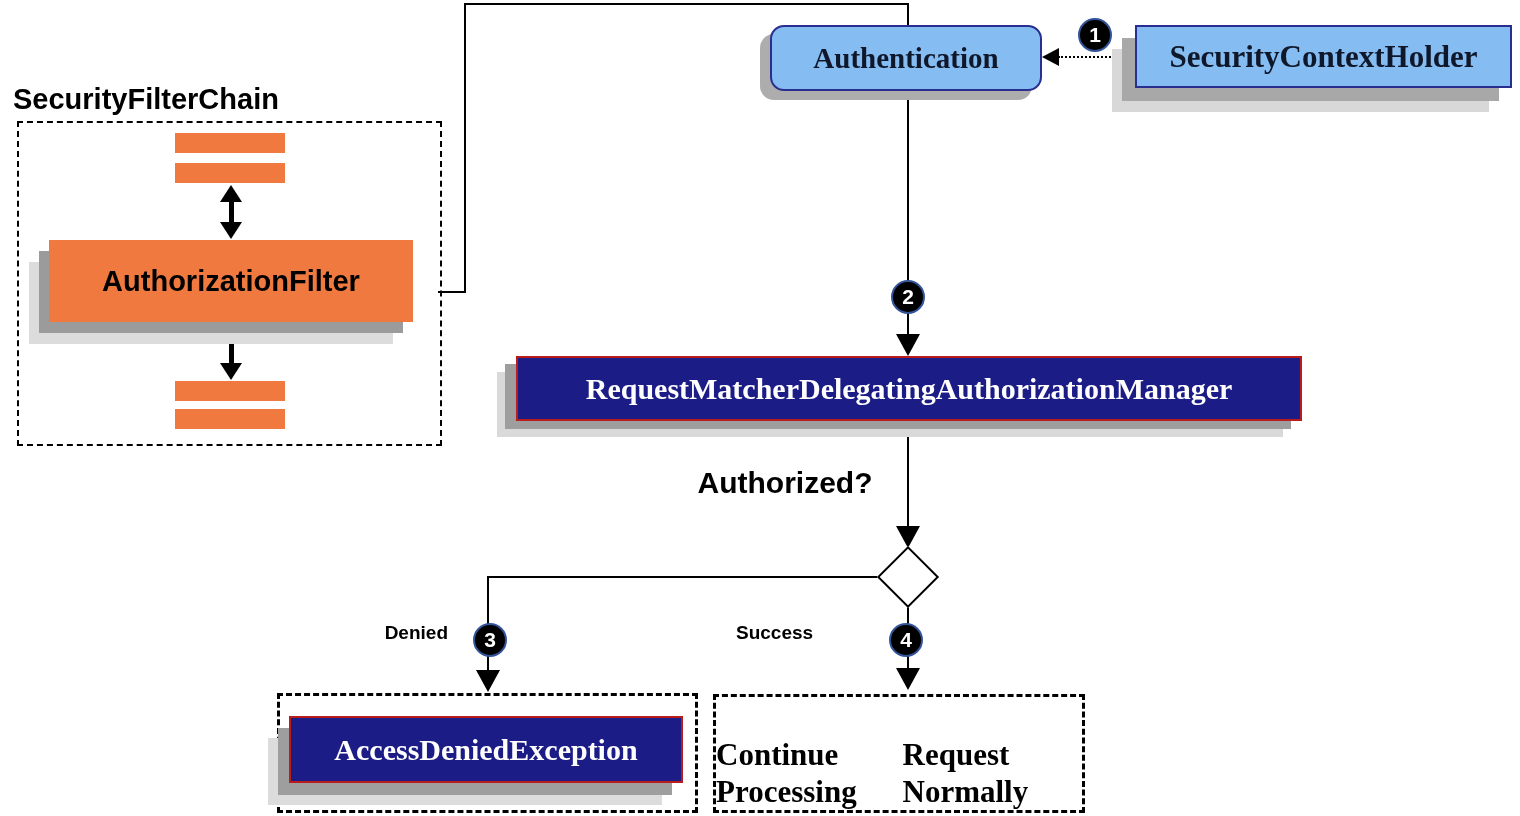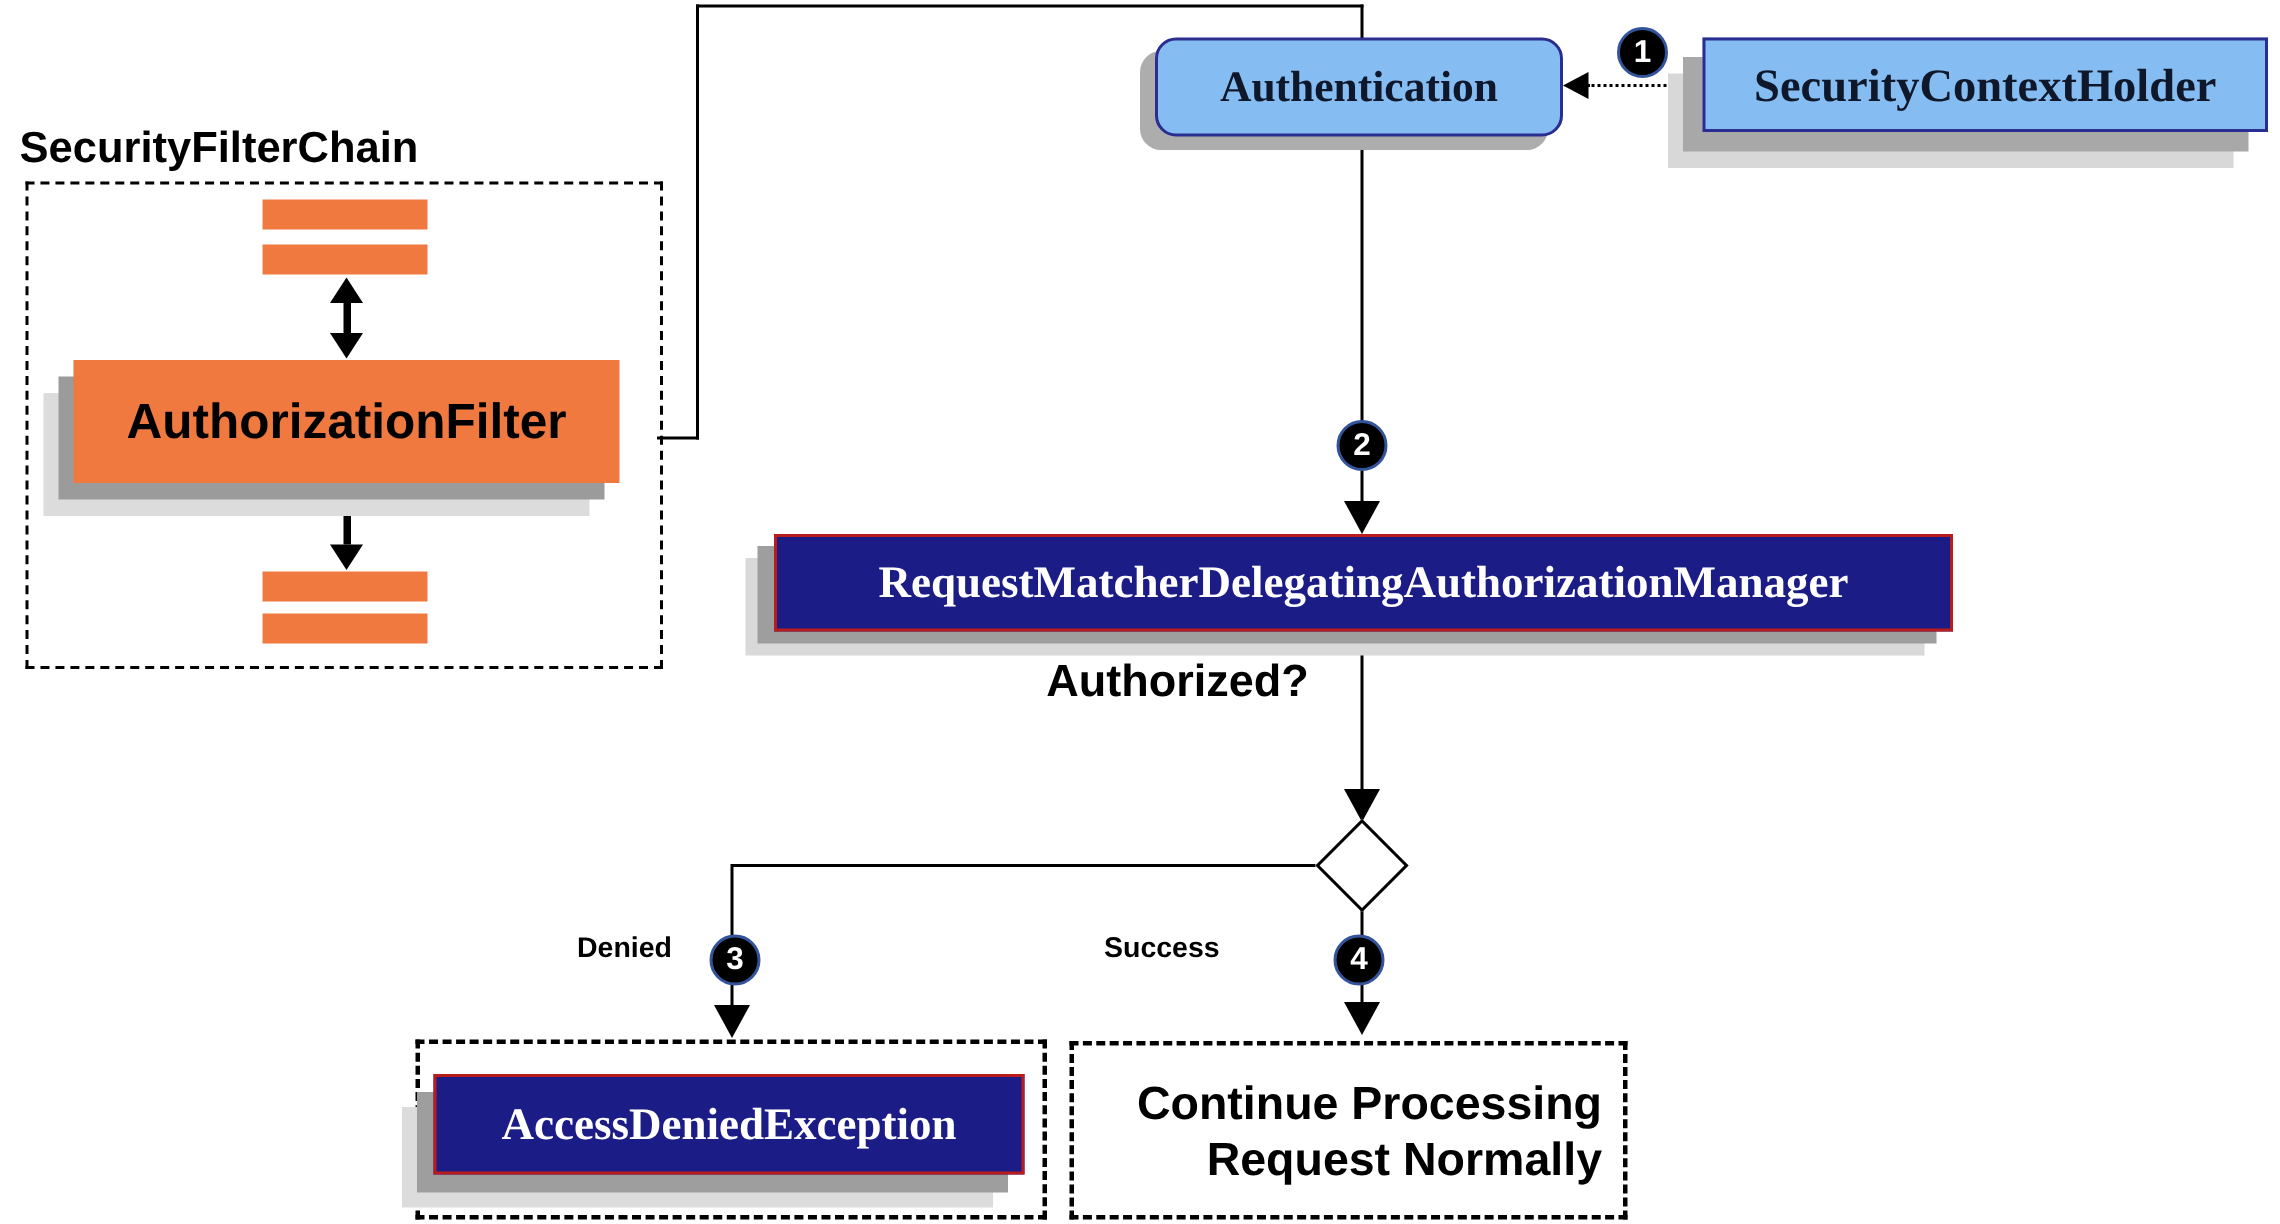--- a/index.html
+++ b/index.html
@@ -23,44 +23,44 @@
   .varrow .head-down{width:0;height:0;margin:0 auto;
               border-left:11px solid transparent;border-right:11px solid transparent;
               border-top:17px solid #000;}
   
   .dashed-box{position:absolute;border:2px dashed #000;background:transparent;z-index:1;}
   .dashed-box-thick{position:absolute;border:3px dashed #000;background:#fff;z-index:1;box-sizing:border-box;}
   
   .orange-bar{position:absolute;width:110px;height:20px;background:#F0793F;z-index:2;}
   .orange-box{position:absolute;background:#F0793F;color:#000;z-index:2;
               display:flex;align-items:center;justify-content:center;
-              font-weight:bold;font-size:33px;
+              font-weight:bold;font-size:29px;
               box-shadow:-10px 11px 0 #9b9b9b,-20px 22px 0 #dcdcdc;}
   .blue-node{position:absolute;background:#85BCF2;border:2px solid #2A2F8F;color:#0f172a;z-index:2;
               display:flex;align-items:center;justify-content:center;
               font-family:"Liberation Serif",serif;font-weight:bold;box-sizing:border-box;}
   .navy-node{position:absolute;background:#1C1C86;border:2px solid #b91c1c;color:#fff;z-index:2;
               display:flex;align-items:center;justify-content:center;
               font-family:"Liberation Serif",serif;font-weight:bold;box-sizing:border-box;}
   .diamond{position:absolute;width:44px;height:44px;background:#fff;border:2px solid #000;
               transform:rotate(45deg);z-index:2;box-sizing:border-box;}
   
   .step-circle{position:absolute;width:30px;height:30px;border-radius:50%;background:#000;
               border:2px solid #33549A;color:#fff;z-index:4;
               display:flex;align-items:center;justify-content:center;
               font-weight:bold;font-size:21px;line-height:30px;}
   
   .flow-label{position:absolute;color:#000;font-weight:bold;z-index:2;}
   .title-label{font-size:29px;}
   .question-label{font-size:30px;text-align:center;}
   .branch-label{font-size:19px;}
-  .continue-text{position:absolute;z-index:2;display:flex;flex-direction:column;
+  .continue-text{position:absolute;z-index:2;display:flex;flex-direction:row;
               justify-content:center;align-items:flex-end;
-              font-weight:bold;font-size:31px;line-height:37px;text-align:center;
-              box-sizing:border-box;padding-right:14px;}
+              font-weight:bold;font-size:31px;line-height:37px;text-align:left;
+              box-sizing:border-box;padding-right:14px;font-family:Liberation Serif, serif;}
 </style>
 </head>
 <body>
 
 <div id="canvas">
 
   <div class="line" style="left:438px;top:291px;width:28px;height:2px;"></div>
   <div class="line" style="left:464px;top:3px;width:2px;height:290px;"></div>
   <div class="line" style="left:464px;top:3px;width:445px;height:2px;"></div>
   <div class="line" style="left:907px;top:3px;width:2px;height:331px;"></div>
@@ -121,21 +121,21 @@
 
   <div class="step-circle" style="left:891px;top:280px;">
     <span>2</span>
   </div>
 
   <div class="navy-node" style="left:516px;top:356px;width:786px;height:65px;font-size:30px;
         box-shadow:-11px 8px 0 #9e9e9e,-19px 16px 0 #d9d9d9;">
     <span>RequestMatcherDelegatingAuthorizationManager</span>
   </div>
 
-  <div class="flow-label question-label" style="left:650px;top:438px;width:270px;">Authorized?</div>
+  <div class="flow-label question-label" style="left:650px;top:466px;width:270px;">Authorized?</div>
 
   <div class="diamond" style="left:886px;top:555px;"></div>
 
   <div class="flow-label branch-label" style="left:300px;top:622px;width:148px;text-align:right;">Denied</div>
 
   <div class="step-circle" style="left:473px;top:623px;">
     <span>3</span>
   </div>
 
   <div class="dashed-box-thick" style="left:277px;top:693px;width:421px;height:120px;"></div>

